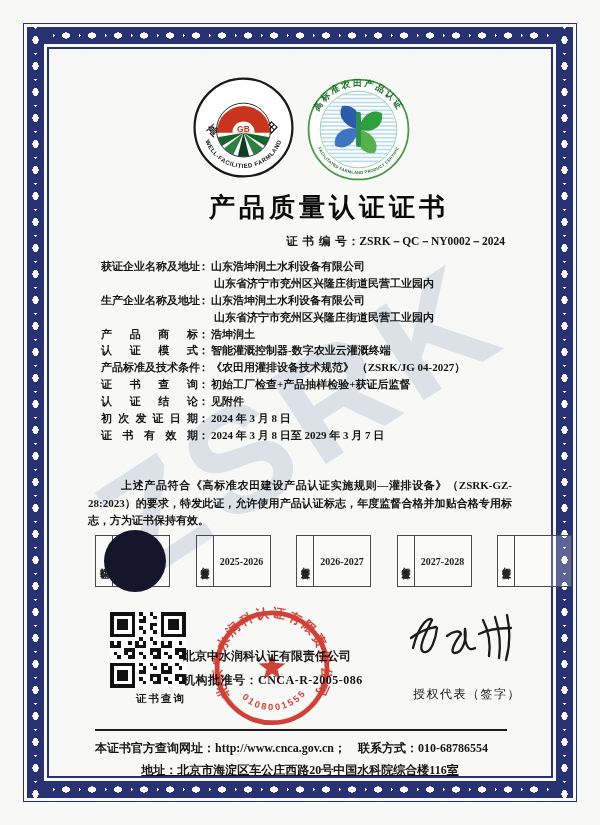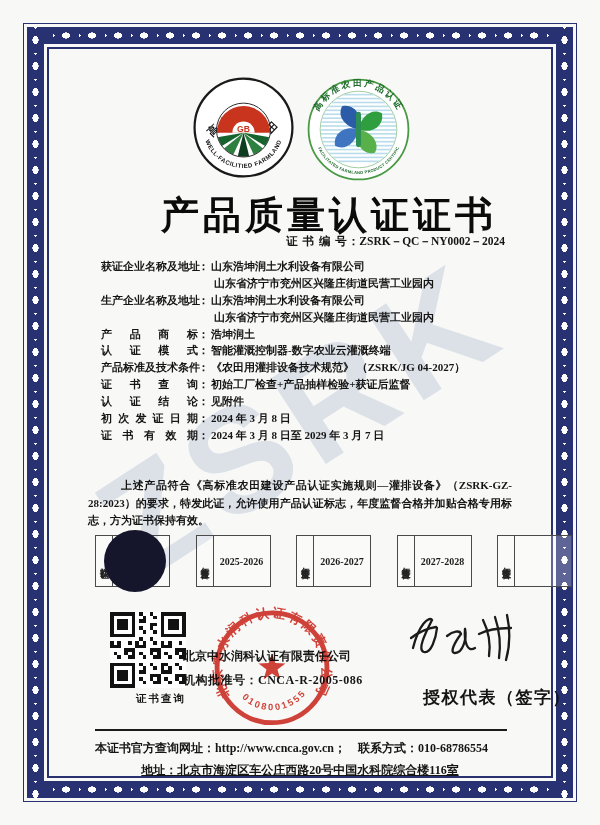--- a/index.html
+++ b/index.html
@@ -21,21 +21,21 @@
   .bstrip.left{left:27px}.bstrip.right{right:27px}
   
   .watermark{position:absolute;left:300px;top:420px;transform:translate(-50%,-50%) rotate(-33deg);
     font-size:148px;font-weight:bold;letter-spacing:10px;color:rgba(140,158,192,0.26);
     font-family:"Liberation Sans","DejaVu Sans",sans-serif;z-index:1;white-space:nowrap;}
   
   .logo{position:absolute;z-index:2;}
   .logo.l{left:192px;top:76px;width:103px;height:103px;}
   .logo.r{left:305px;top:76px;width:107px;height:107px;}
   .title{position:absolute;left:0;right:0;top:190px;text-align:center;padding-left:58px;
-    font-size:38px;font-weight:bold;letter-spacing:4px;color:#0b0b0b;z-index:2;
+    font-size:26px;font-weight:bold;letter-spacing:4px;color:#0b0b0b;z-index:2;
     font-family:"Liberation Sans","DejaVu Sans",sans-serif;}
   .certno{position:absolute;top:234px;right:95px;font-size:11.5px;font-weight:bold;z-index:2;}
   .certno .lab{letter-spacing:1px;margin-top:17px;}
   
   .fields{position:absolute;left:101px;top:258px;z-index:2;font-size:11px;font-weight:bold;}
   .frow{height:16.9px;line-height:16.9px;white-space:nowrap;}
   .flabel{display:inline-block;width:97px;text-align:justify;text-align-last:justify;vertical-align:top;}
   .fcolon{display:inline-block;width:10px;}
   .fval{margin-left:3px;}
   .fcont{padding-left:110px;}
@@ -54,21 +54,21 @@
     background:#15152b;z-index:3;}
   
   .qrwrap{position:absolute;left:110px;top:612px;width:76px;z-index:2;text-align:right;}
   .qrwrap svg{display:block;width:76px;height:76px;}
   .qrlabel{margin-top:4px;font-size:10.5px;font-weight:bold;letter-spacing:2px;}
   .issuer{position:absolute;left:183px;top:648px;z-index:2;font-size:12px;font-weight:bold;line-height:17px;}
   .issuer .l2{margin-top:7px;letter-spacing:0.5px;}
   .stamp{position:absolute;left:210px;top:604px;width:124px;height:124px;z-index:3;opacity:0.88;
     mix-blend-mode:multiply;}
   .sig{position:absolute;left:403px;top:608px;width:118px;height:60px;z-index:2;}
-  .sig-label{position:absolute;left:423px;top:686px;z-index:2;font-size:17px;font-weight:bold;letter-spacing:1.5px;}
+  .sig-label{position:absolute;left:413px;top:686px;z-index:2;font-size:12px;font-weight:normal;letter-spacing:1.5px;}
   .divider{position:absolute;left:95px;top:729px;width:412px;height:2px;background:#1b1b1b;z-index:2;}
   .foot1{position:absolute;left:0;right:17px;top:740px;text-align:center;font-size:12px;font-weight:bold;z-index:2;}
   .foot2{position:absolute;left:0;right:0;top:762px;text-align:center;font-size:12px;font-weight:bold;z-index:2;text-decoration:underline;}
 </style>
 </head>
 <body>
 
 <div class="page">
 
   <div class="frame-outer"></div>

